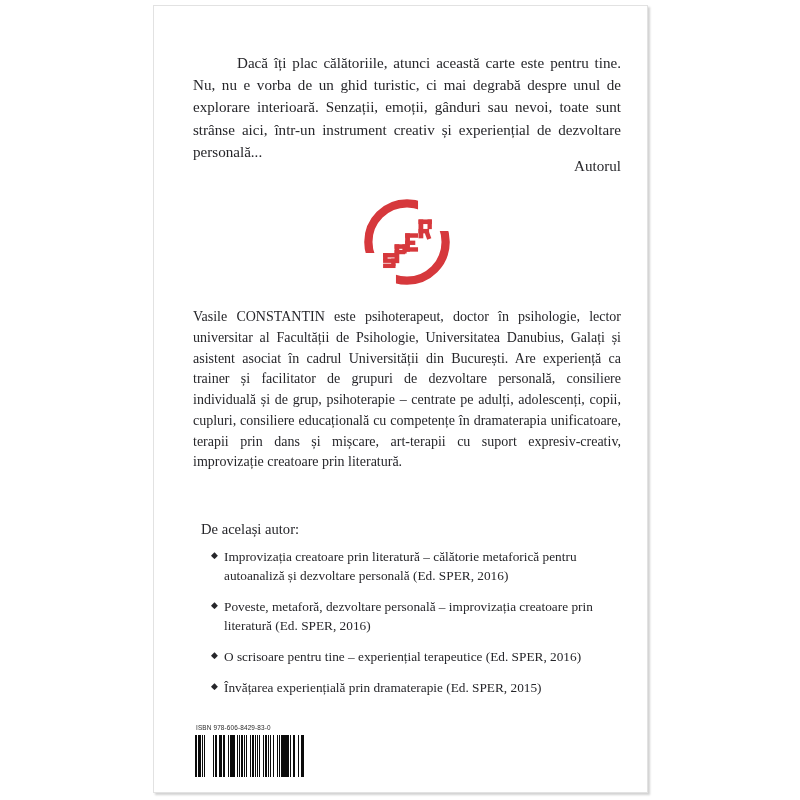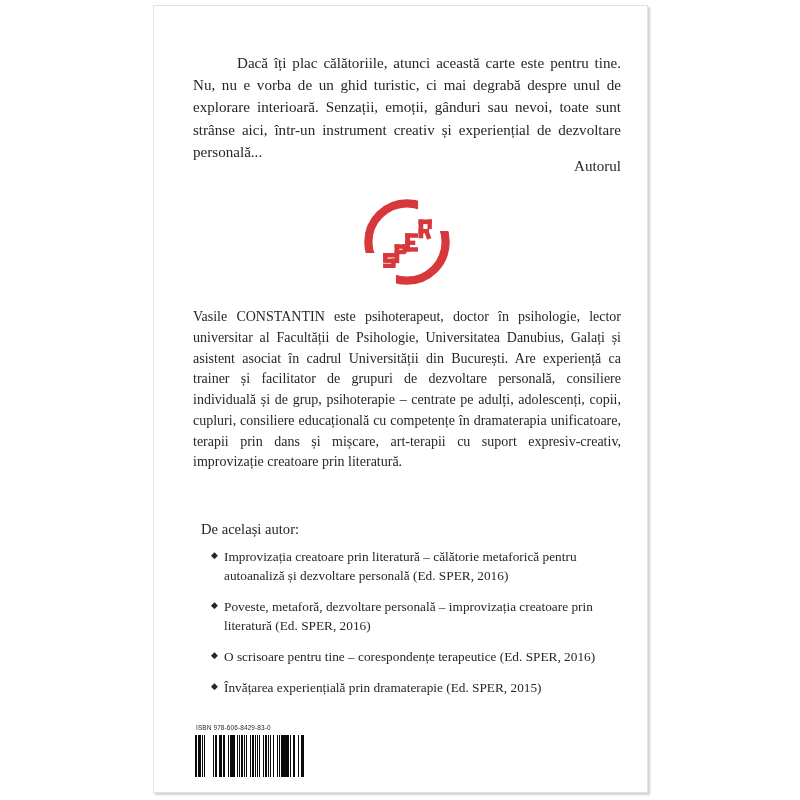--- a/index.html
+++ b/index.html
@@ -212,21 +212,21 @@
         </svg>
       </div>
 
       <div class="bio">Vasile CONSTANTIN este psihoterapeut, doctor în psihologie, lector universitar al Facultății de Psihologie, Universitatea Danubius, Galați și asistent asociat în cadrul Universității din București. Are experiență ca trainer și facilitator de grupuri de dezvoltare personală, consiliere individuală și de grup, psihoterapie – centrate pe adulți, adolescenți, copii, cupluri, consiliere educațională cu competențe în dramaterapia unificatoare, terapii prin dans și mișcare, art-terapii cu suport expresiv-creativ, improvizație creatoare prin literatură.</div>
 
       <div class="same-author-label">De același autor:</div>
 
       <ul class="booklist" id="booklist">
           <li><span class="diamond">◆</span><span class="btitle">Improvizația creatoare prin literatură – călătorie metaforică pentru autoanaliză și dezvoltare personală</span><span class="bpub"> (Ed. SPER, 2016)</span></li>
           <li><span class="diamond">◆</span><span class="btitle">Poveste, metaforă, dezvoltare personală – improvizația creatoare prin literatură</span><span class="bpub"> (Ed. SPER, 2016)</span></li>
-          <li><span class="diamond">◆</span><span class="btitle">O scrisoare pentru tine – corespondențe terapeutice</span><span class="bpub"> (Ed. SPER, 2016)</span></li>
+          <li><span class="diamond">◆</span><span class="btitle">O scrisoare pentru tine – experiențial terapeutice</span><span class="bpub"> (Ed. SPER, 2016)</span></li>
           <li><span class="diamond">◆</span><span class="btitle">Învățarea experiențială prin dramaterapie</span><span class="bpub"> (Ed. SPER, 2015)</span></li>
         </ul>
 
       <div class="isbn-text">ISBN 978-606-8429-83-0</div>
 
       <div class="barcode" id="barcode">
           <i style="width: 3px; background: rgb(11, 11, 11);"></i>
           <i style="width: 1px; background: rgb(255, 255, 255);"></i>
           <i style="width: 4px; background: rgb(11, 11, 11);"></i>
           <i style="width: 1px; background: rgb(255, 255, 255);"></i>

